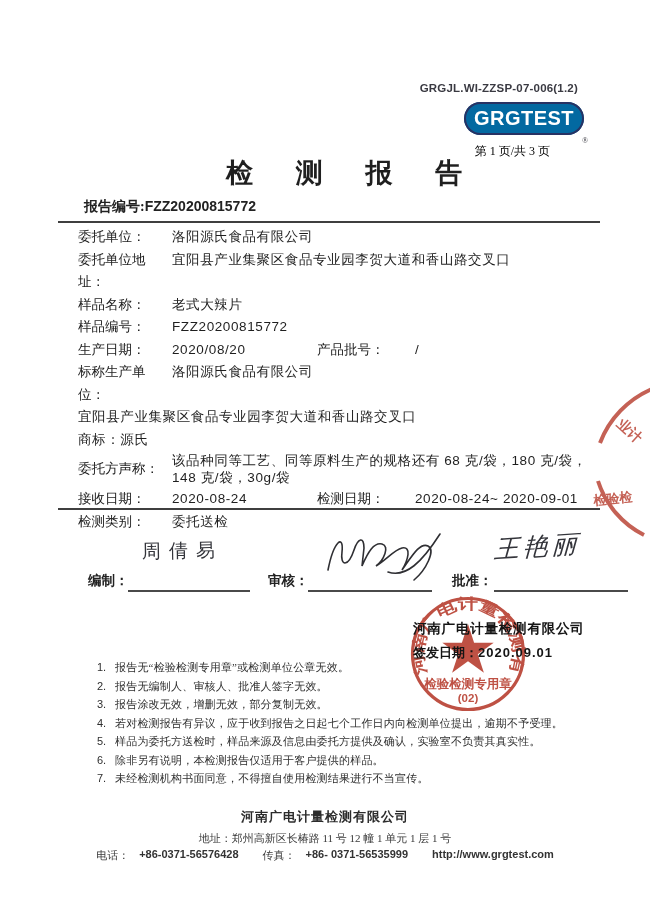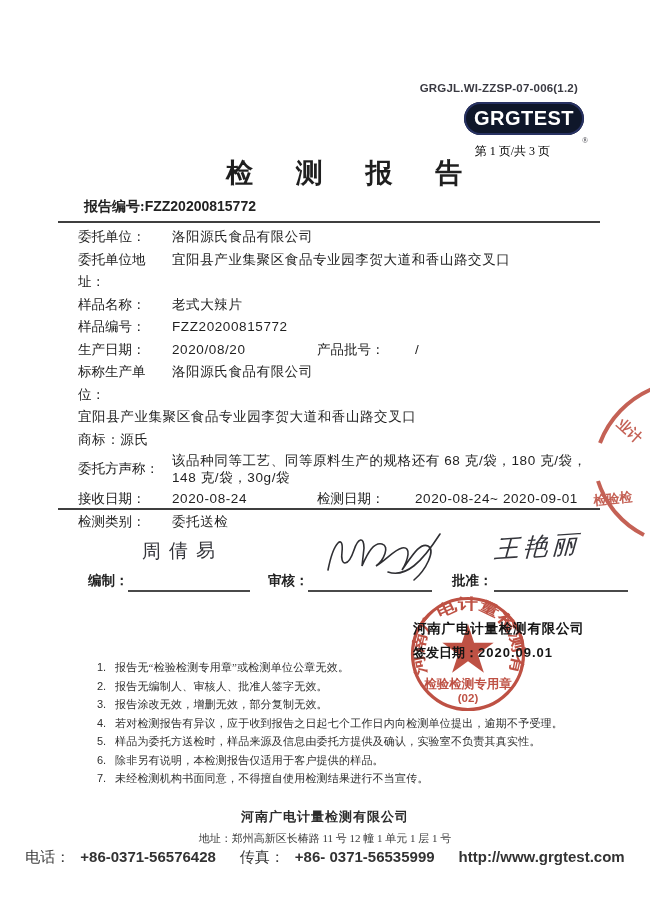--- a/index.html
+++ b/index.html
@@ -4,21 +4,21 @@
 <style>
   html,body{margin:0;padding:0;background:#fff;}
   .page{
     position:relative; width:650px; height:920px; background:#ffffff;
     overflow:hidden; font-family:"Liberation Serif", serif; color:#2d2d2d;
   }
   
   .doc-code{position:absolute; top:82px; right:72px; font-family:"Liberation Sans",sans-serif;
     font-size:11.5px; font-weight:bold; color:#3a3a42; letter-spacing:.2px;}
   .logo-pill{position:absolute; top:102px; right:66px; width:120px; height:33px;
-    background:#0f172a; border-radius:17px; display:flex; align-items:center; justify-content:center;
+    background:#0369a1; border-radius:17px; display:flex; align-items:center; justify-content:center;
     box-shadow:inset 0 0 0 2px #283263;}
   .logo-text{color:#fff; font-family:"Liberation Sans",sans-serif; font-weight:bold;
     font-size:20px; letter-spacing:.5px;}
   .logo-reg{position:absolute; top:136px; right:62px; font-size:8px; color:#3a3a42;}
   .page-indicator{position:absolute; top:143px; right:100px; font-size:12px; color:#000000;}
   
   .title{position:absolute; top:155px; left:0; width:650px; text-align:center;
     font-size:27px; font-weight:bold; letter-spacing:18px; text-indent:18px; color:#1f1f1f;padding-left:19px;}
   .report-no{position:absolute; top:198px; left:84px; font-size:14px; font-weight:bold; color:#222;}
   .report-no .num{font-family:"Liberation Sans",sans-serif;}
@@ -50,21 +50,21 @@
   
   .notes{position:absolute; top:658px; left:97px; width:480px; font-size:11px; line-height:18.5px; color:#2e2e2e;}
   .note{display:flex;}
   .note .no{width:18px; flex:none; font-family:"Liberation Sans",sans-serif;}
   .note .txt{flex:1; letter-spacing:.2px;}
   
   .footer-company{position:absolute; top:808px; left:0; width:650px; text-align:center;
     font-size:13px; font-weight:bold; letter-spacing:1px; color:#2b2b2b;}
   .footer-address{position:absolute; top:831px; left:0; width:650px; text-align:center; font-size:11px; color:#3a3a3a;}
   .footer-contact{position:absolute; top:848px; left:0; width:650px; display:flex; justify-content:center;
-    gap:10px; font-size:15px; color:#3a3a3a;}
+    gap:10px; font-size:11px; color:#3a3a3a;}
   .footer-contact .num{font-family:"Liberation Sans",sans-serif; font-weight:bold; color:#333;}
 </style>
 </head>
 <body>
 
 <div class="page">
 
   <div class="doc-code">GRGJL.WI-ZZSP-07-006(1.2)</div>
   <div class="logo-pill">
     <span class="logo-text">GRGTEST</span>

